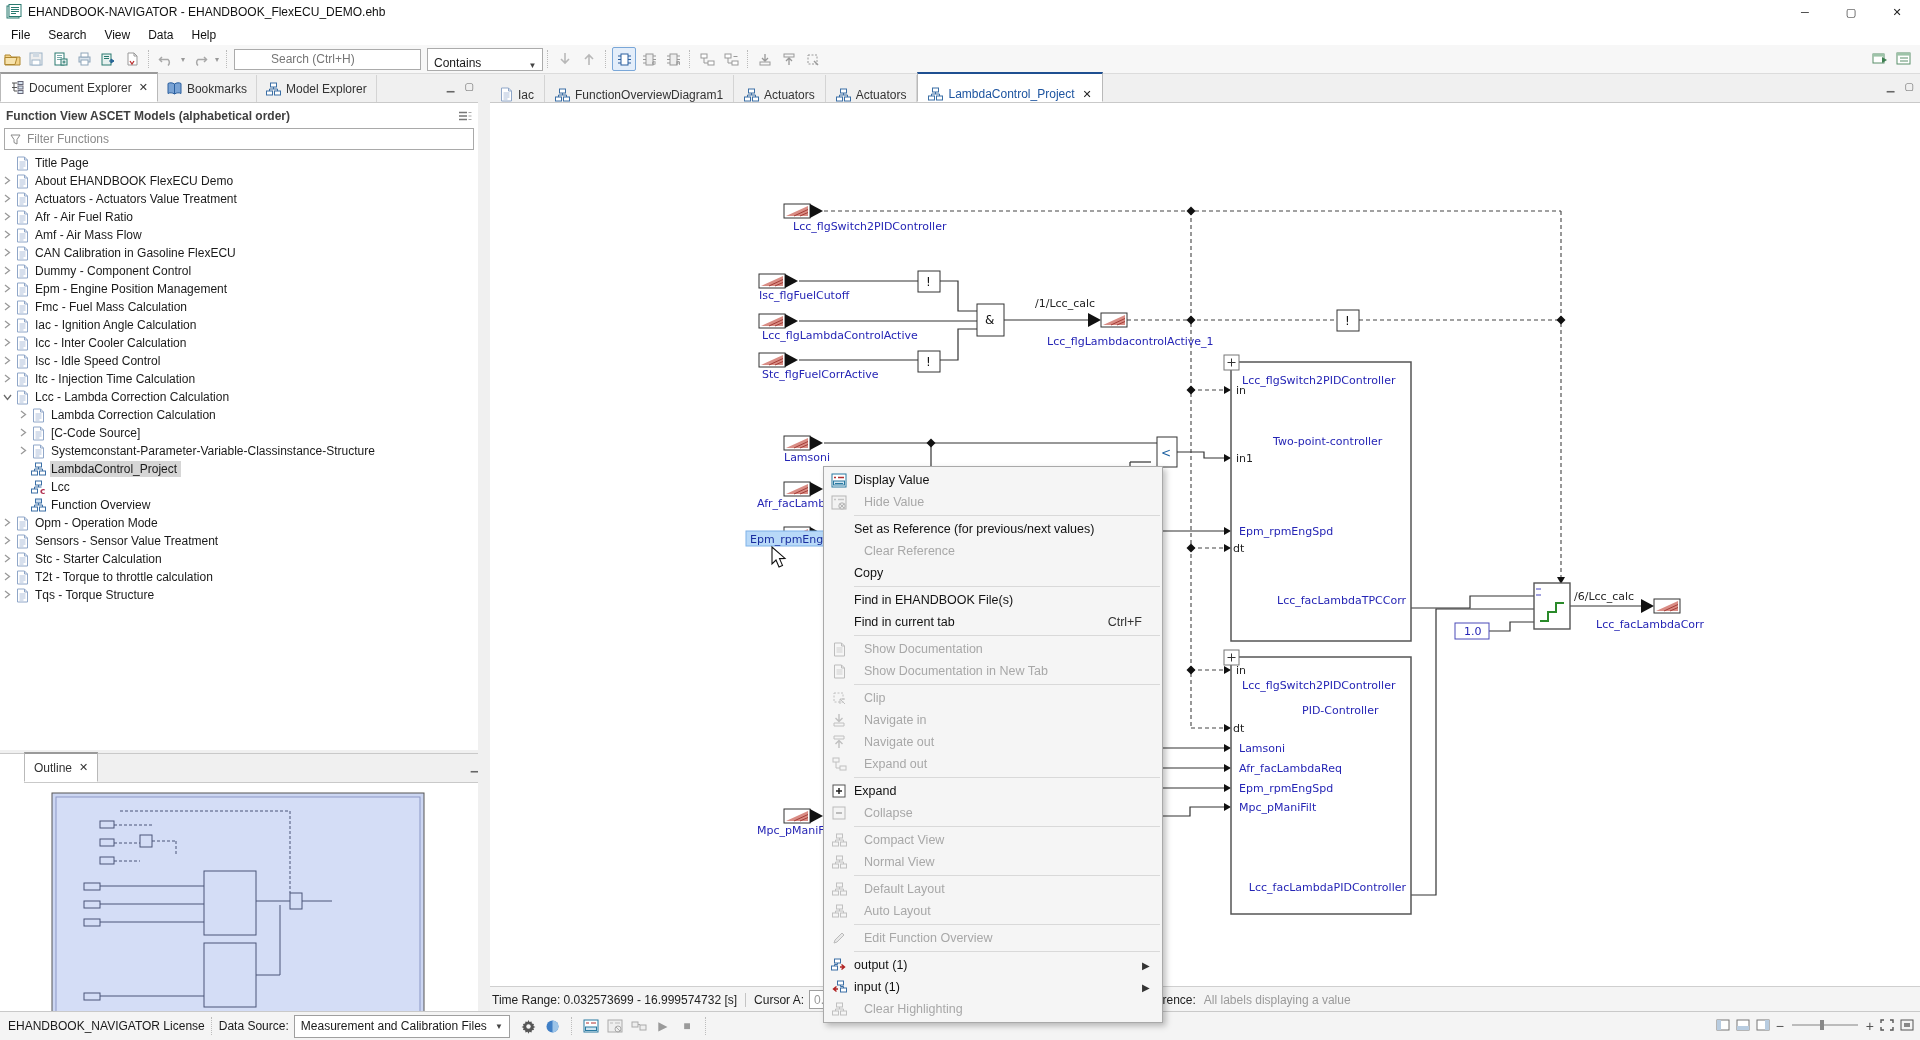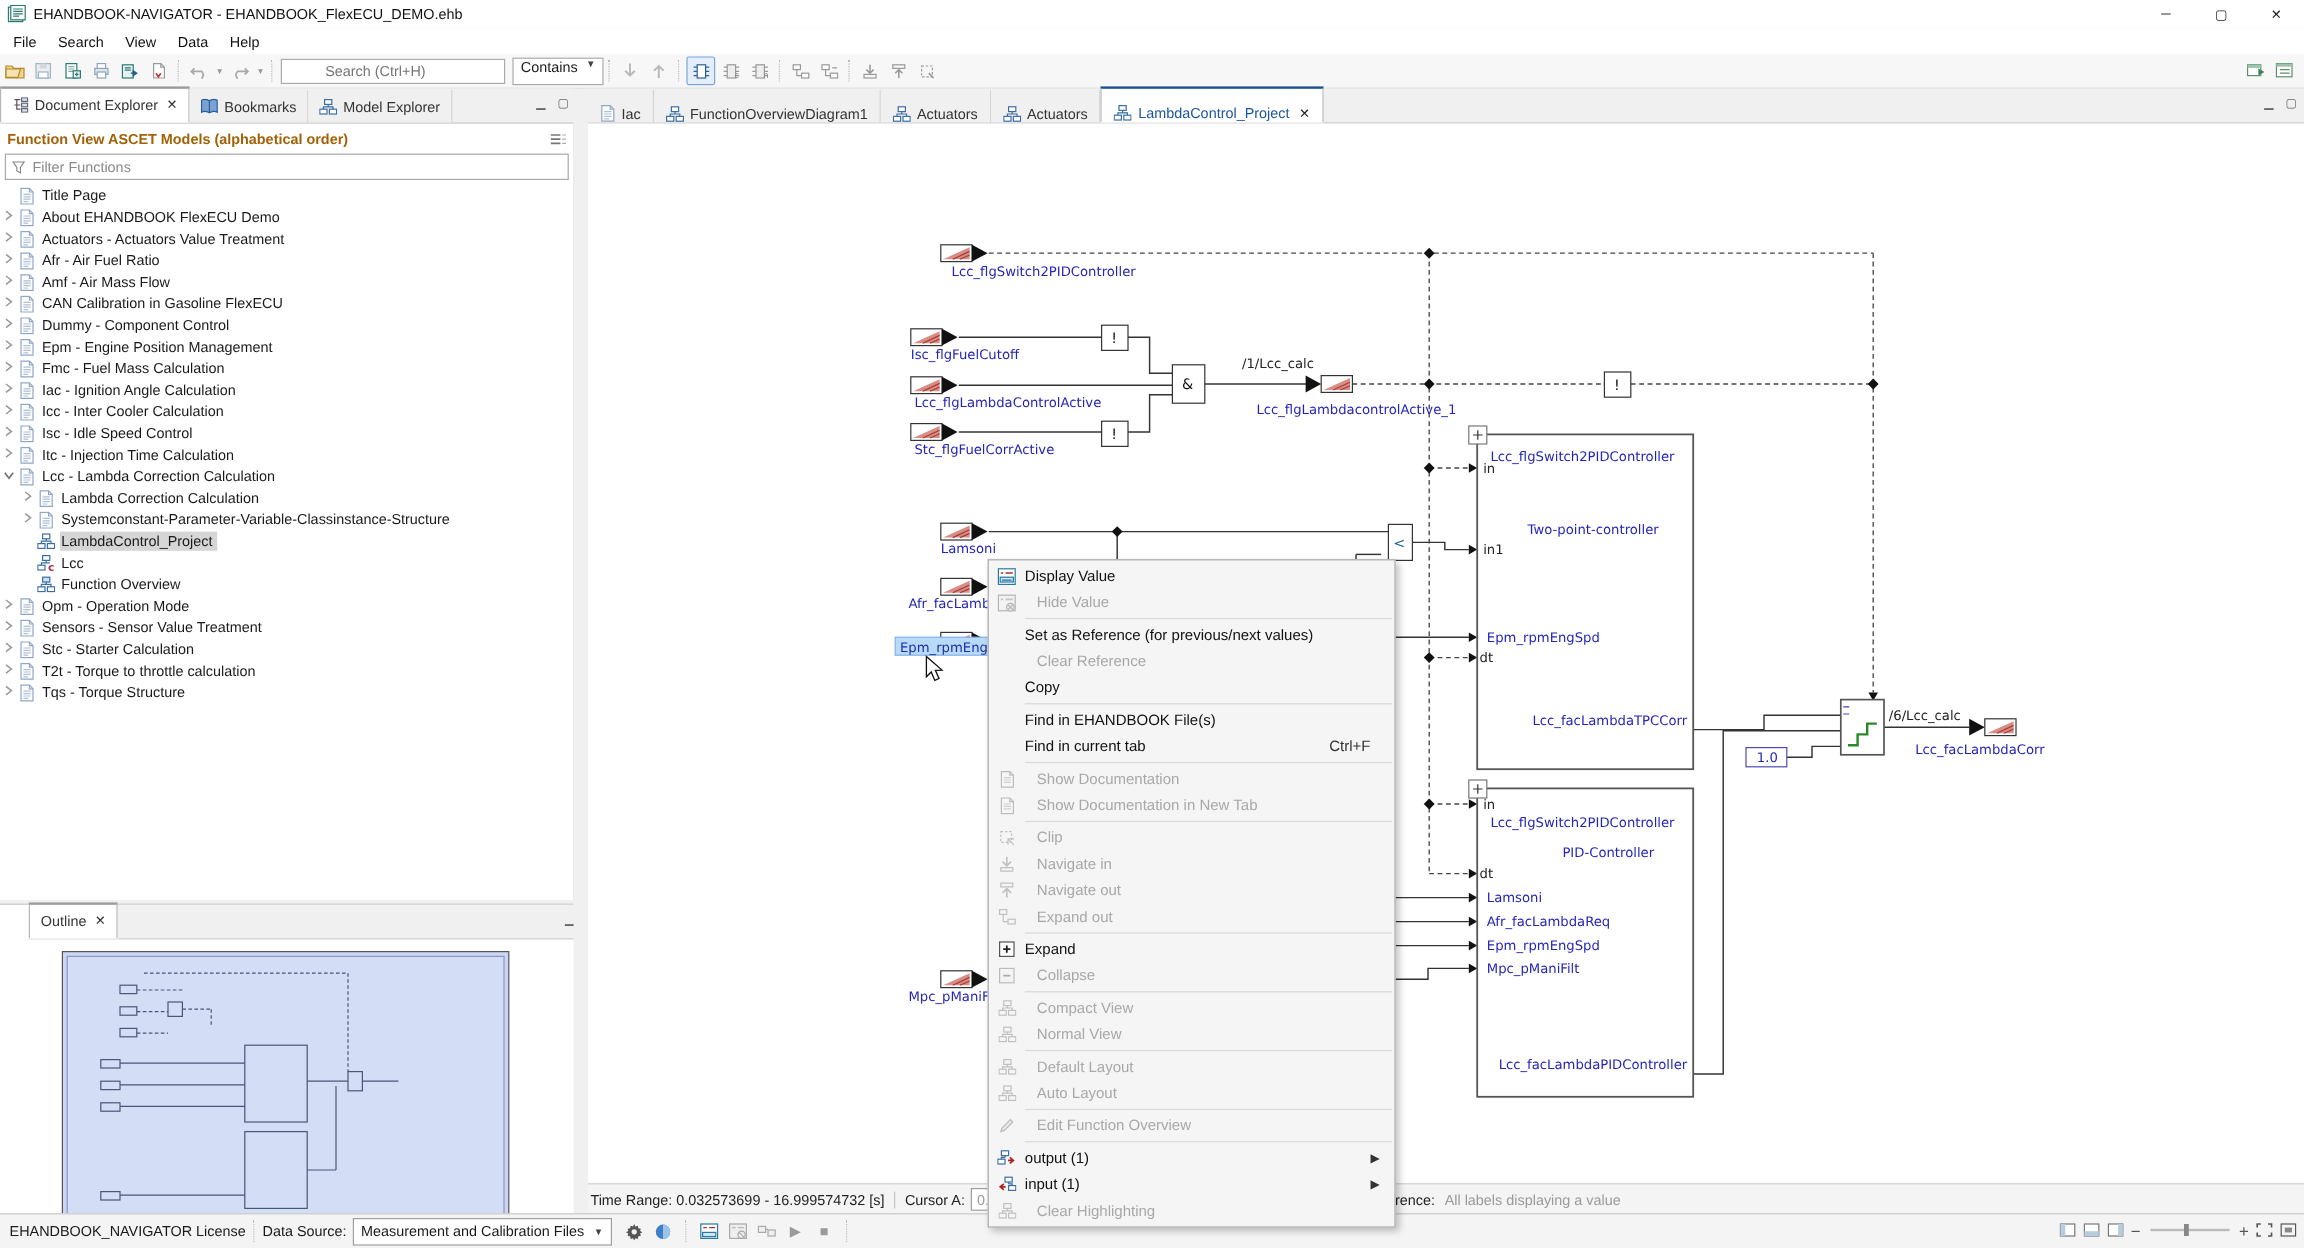--- a/index.html
+++ b/index.html
@@ -17,38 +17,38 @@
   .menu-item{padding:2px 9px;color:#111;}
   .menu-item:first-child{margin-left:2px;}
   
   .toolbar{position:absolute;left:0;top:45px;width:100%;height:28px;background:#f7f7f7;border-bottom:1px solid #dcdcdc;display:flex;align-items:center;}
   .tbtn{width:22px;height:22px;display:flex;align-items:center;justify-content:center;margin:0 1px;border-radius:2px;}
   .tbtn svg{display:block;}
   .tsep{width:1px;height:18px;border-left:1px dotted #bbb;margin:0 4px;}
   .tcaret{width:10px;font-size:8px;color:#999;text-align:center;}
   .searchbox{width:176px;height:19px;border:1px solid #ababab;background:#fff;display:flex;align-items:center;margin:0 2px;padding:0 3px 0 6px;}
   .searchbox input{border:none;outline:none;flex:1;font-size:12px;color:#8b5cf6;font-family:inherit;background:transparent;margin-left:28px;}
-  .dropdown{height:21px;border:1px solid #ababab;background:#fff;display:flex;align-items:flex-start;padding:0 6px;margin-left:4px;}
+  .dropdown{height:21px;border:1px solid #ababab;background:#fff;display:flex;align-items:flex-end;padding:0 6px;margin-left:4px;gap:40px;}
   .dropdown .dd-caret{margin-left:7px;font-size:8px;color:#444;}
   .toolbar-right{position:absolute;right:4px;top:45px;height:28px;display:flex;align-items:center;}
   .gray{color:#9a9a9a;}
   
   .left-col{position:absolute;left:0;top:74px;width:478px;bottom:28px;background:#f0f0f0;}
   .splitter{position:absolute;left:478px;top:74px;width:12px;bottom:28px;background:#f0f0f0;}
   .main-col{position:absolute;left:490px;top:74px;right:0;bottom:28px;background:#fff;}
   
   .ptabs{position:relative;height:28px;background:#f0f0f0;border-bottom:1px solid #c9c9c9;display:flex;align-items:flex-end;}
   .ptab{height:27px;display:flex;align-items:center;padding:0 9px;border-right:1px solid #d4d4d4;color:#333;background:#f0f0f0;white-space:nowrap;}
   .ptab .ticon{margin-right:5px;display:flex;}
   .ptab.active{background:#fff;border:1px solid #b9b9b9;border-bottom:1px solid #fff;border-top:2px solid #9a9a9a;}
   .ptab .closex{margin-left:7px;color:#333;font-size:11px;font-weight:bold;}
   .panel-mini{position:absolute;right:4px;top:6px;display:flex;gap:10px;color:#666;font-size:10px;}
   
   .docx{position:absolute;left:0;top:0;width:478px;height:676px;background:#fff;border-right:1px solid #c9c9c9;}
-  .fview-head{display:flex;align-items:center;justify-content:space-between;padding:6px 6px 4px 6px;font-weight:bold;color:#a16207;}
+  .fview-head{display:flex;align-items:center;justify-content:space-between;padding:6px 6px 4px 6px;font-weight:bold;color:#404040;}
   .filterbox{margin:1px 4px 4px 4px;height:20px;border:1px solid #a9a9a9;background:#fff;display:flex;align-items:center;padding:0 5px;color:#8a8a8a;}
   .filterbox .funnel{margin-right:6px;}
   .tree{overflow:hidden;}
   .trow{height:18px;display:flex;align-items:center;white-space:nowrap;}
   .trow .exp{width:14px;text-align:center;color:#8a8a8a;font-size:10px;flex:none;}
   .trow .ticon{width:16px;flex:none;display:flex;justify-content:center;margin-right:4px;}
   .trow .tlabel{padding:1px 4px 1px 1px;color:#1a1a1a;}
   .trow.lvl1{padding-left:16px;}
   .trow.sel .tlabel{background:#d6d6d6;}
   
@@ -505,20 +505,33 @@
                 <path d="M2 1 L6.5 4.5 2 8" fill="none" stroke="#9a9a9a" stroke-width="1.3"></path>
               </svg></span>
             <span class="ticon">
               <svg width="13" height="15" viewBox="0 0 13 15">
                 <path d="M1.5 1 h7 l3 3 v10 h-10z" fill="#fff" stroke="#8fa6c8"></path>
                 <path d="M8.5 1 v3 h3" fill="none" stroke="#8fa6c8"></path>
                 <path d="M3.5 6h6M3.5 8h6M3.5 10h6M3.5 12h4" stroke="#aebfda"></path>
               </svg>
             </span>
             <span class="tlabel">Lambda Correction Calculation</span>
+          </div>
+          <div class="trow lvl1">
+            <span class="exp"><svg width="8" height="9" viewBox="0 0 8 9">
+                <path d="M2 1 L6.5 4.5 2 8" fill="none" stroke="#9a9a9a" stroke-width="1.3"></path>
+              </svg></span>
+            <span class="ticon">
+              <svg width="13" height="15" viewBox="0 0 13 15">
+                <path d="M1.5 1 h7 l3 3 v10 h-10z" fill="#fff" stroke="#8fa6c8"></path>
+                <path d="M8.5 1 v3 h3" fill="none" stroke="#8fa6c8"></path>
+                <path d="M3.5 6h6M3.5 8h6M3.5 10h6M3.5 12h4" stroke="#aebfda"></path>
+              </svg>
+            </span>
+            <span class="tlabel">[C-Code Source]</span>
           </div>
           <div class="trow lvl1">
             <span class="exp"><svg width="8" height="9" viewBox="0 0 8 9">
                 <path d="M2 1 L6.5 4.5 2 8" fill="none" stroke="#9a9a9a" stroke-width="1.3"></path>
               </svg></span>
             <span class="ticon">
               <svg width="13" height="15" viewBox="0 0 13 15">
                 <path d="M1.5 1 h7 l3 3 v10 h-10z" fill="#fff" stroke="#8fa6c8"></path>
                 <path d="M8.5 1 v3 h3" fill="none" stroke="#8fa6c8"></path>
                 <path d="M3.5 6h6M3.5 8h6M3.5 10h6M3.5 12h4" stroke="#aebfda"></path>

